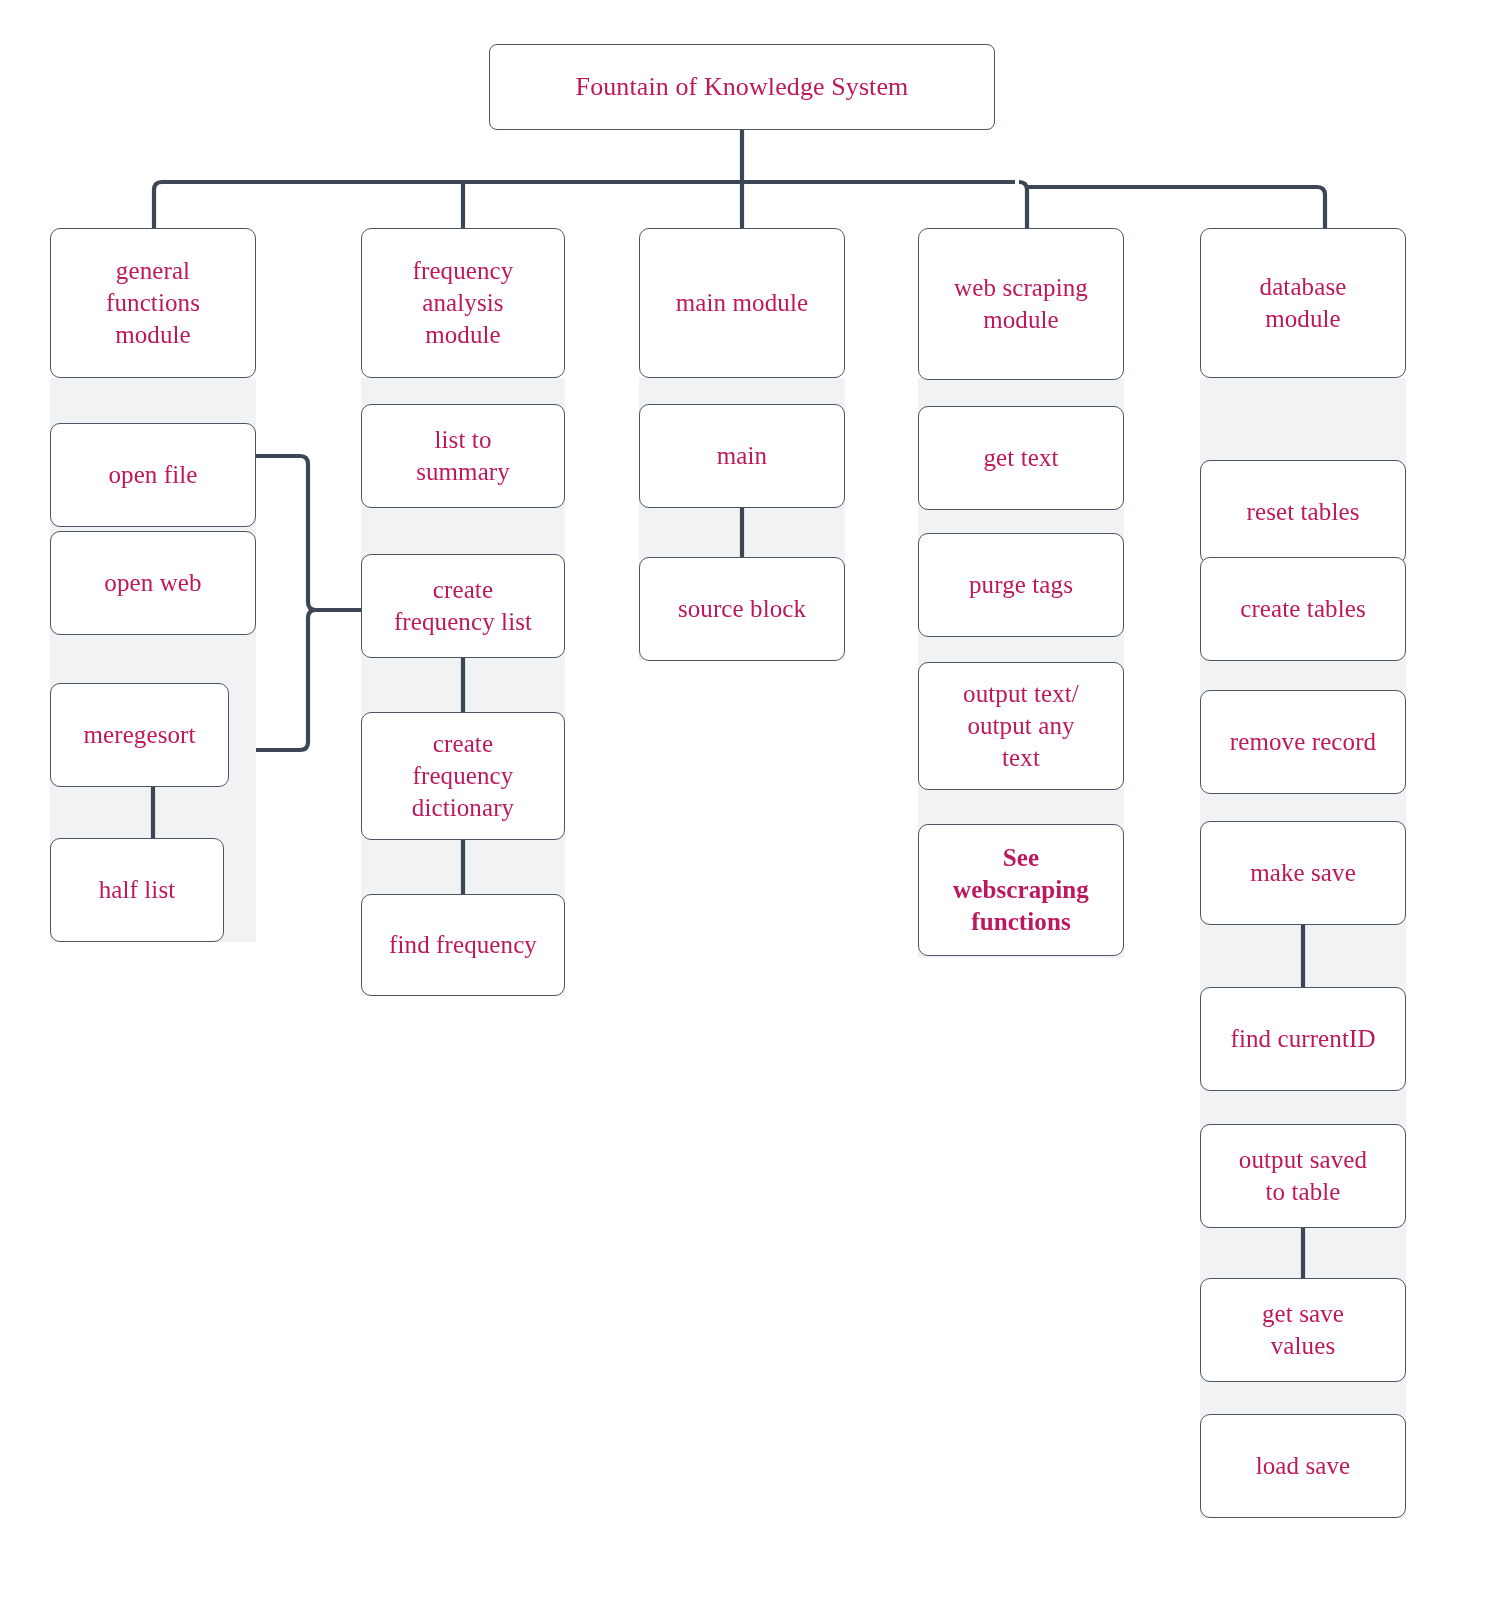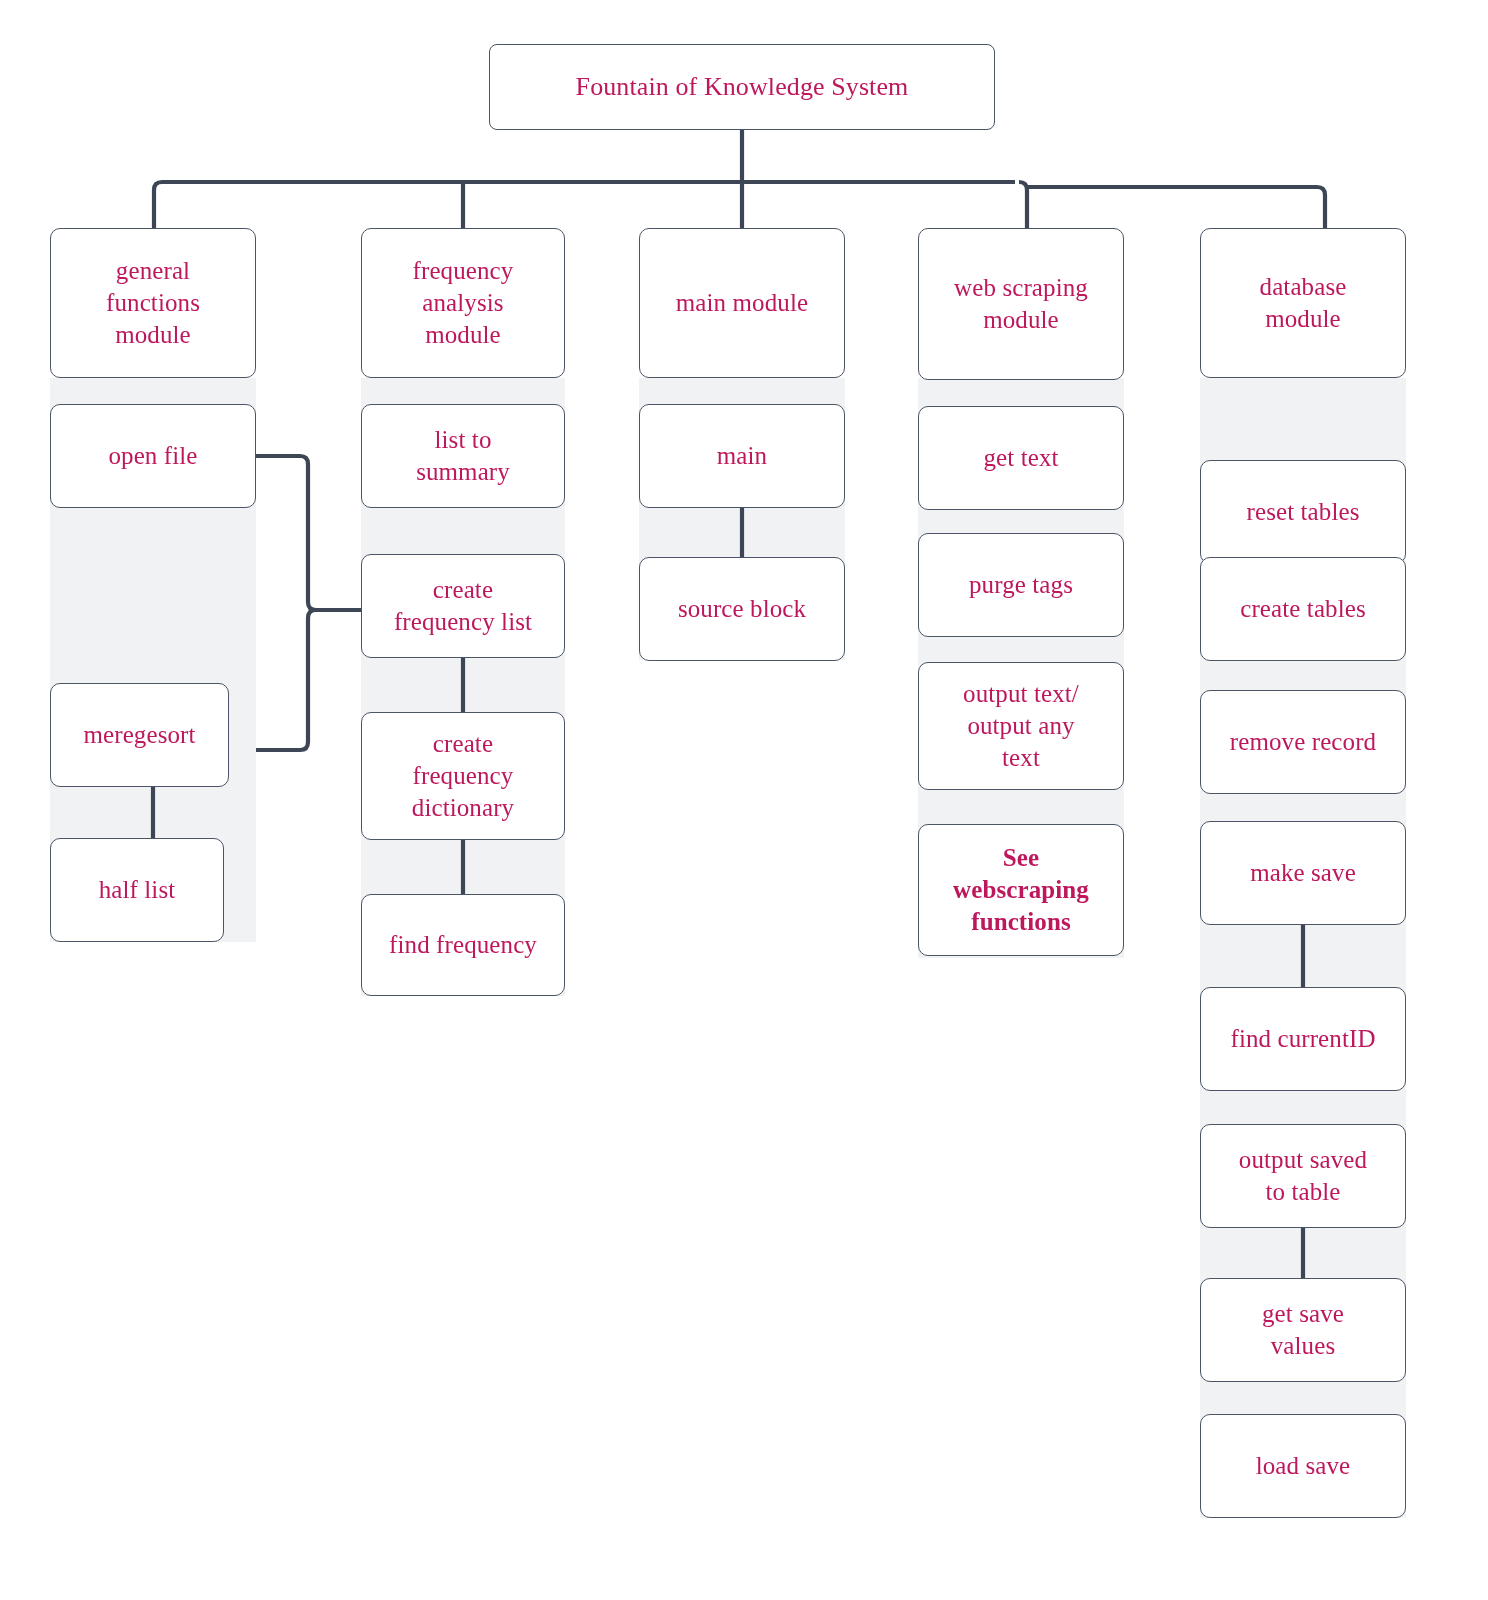--- a/index.html
+++ b/index.html
@@ -109,22 +109,25 @@
 
   <div class="node root" style="left:489px; top:44px; width:506px; height:86px;">
     <span class="lbl">Fountain of Knowledge System</span>
   </div>
 
   <div class="node" style="left:50px; top:228px; width:206px; height:150px;">
     <span class="lbl">general
 functions
 module</span>
   </div>
-  <div class="node" style="left:50px; top:404px; width:206px; height:104px;">
+  <div class="node" style="left:50px; top:423px; width:206px; height:104px;">
     <span class="lbl">open file</span>
+  </div>
+  <div class="node" style="left:50px; top:531px; width:206px; height:104px;">
+    <span class="lbl">open web</span>
   </div>
   <div class="node" style="left:50px; top:683px; width:179px; height:104px;">
     <span class="lbl">meregesort</span>
   </div>
   <div class="node" style="left:50px; top:838px; width:174px; height:104px;">
     <span class="lbl">half list</span>
   </div>
 
   <div class="node" style="left:361px; top:228px; width:204px; height:150px;">
     <span class="lbl">frequency

